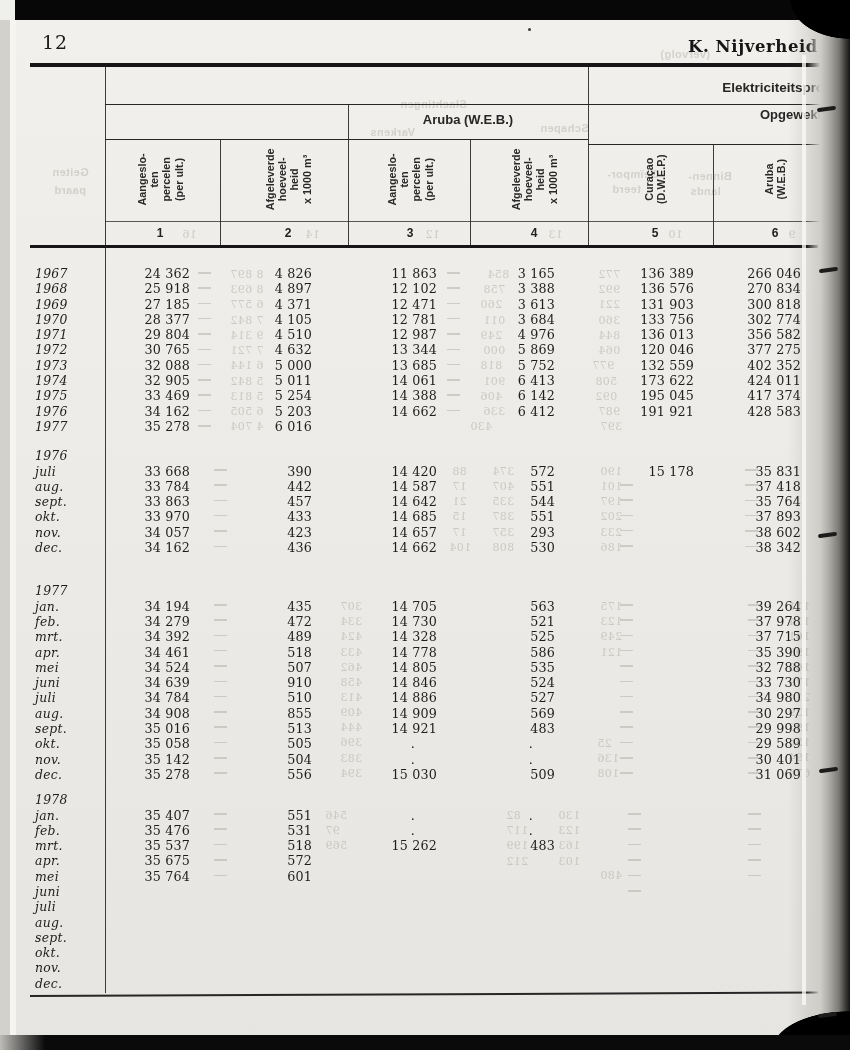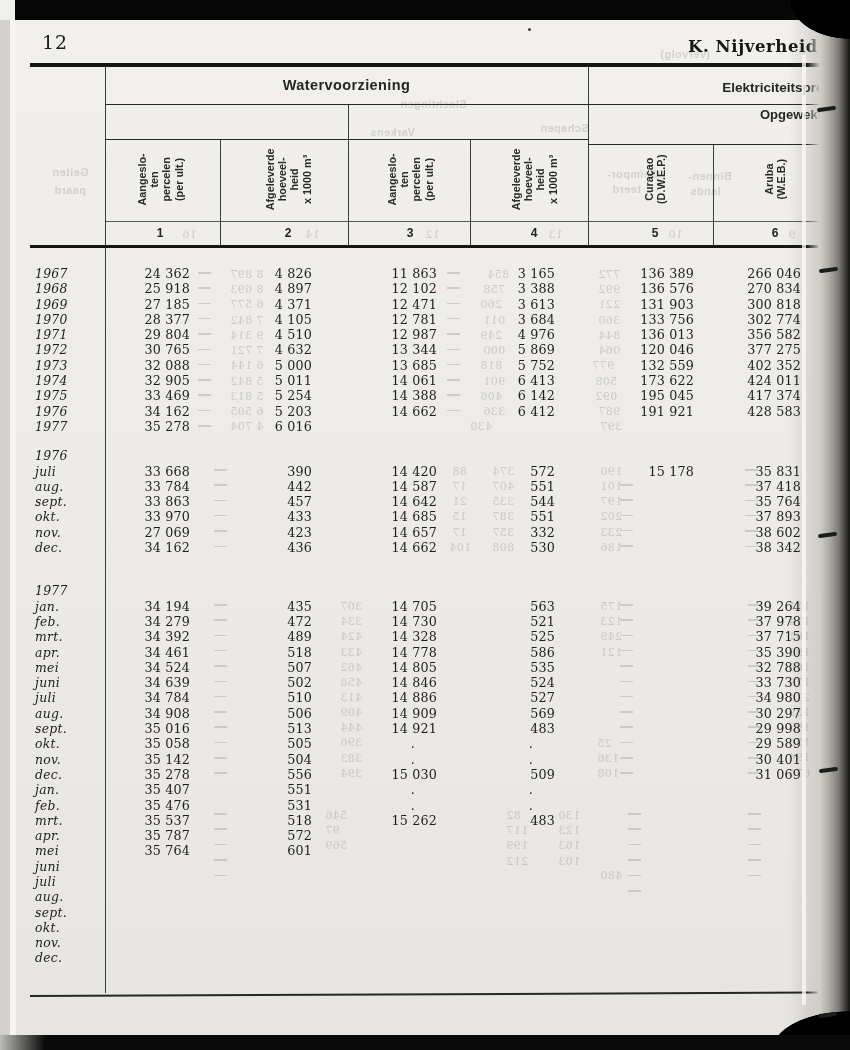--- a/index.html
+++ b/index.html
@@ -283,22 +283,22 @@
   <div class="vr" style="left:220px;top:139px;height:107px;"></div>
   <div class="vr" style="left:470px;top:139px;height:107px;"></div>
   <div class="vr" style="left:713px;top:144px;height:102px;"></div>
   <div class="hr" style="left:105px;top:104px;width:715px;height:1.2px;"></div>
   <div class="hr" style="left:105px;top:139px;width:483px;height:1.2px;"></div>
   <div class="hr" style="left:588px;top:144px;width:232px;height:1.2px;"></div>
   <div class="hr" style="left:105px;top:221px;width:715px;height:1px;opacity:0.75;"></div>
   <div class="hr heavy" style="left:30px;top:245px;width:788px;height:3px;"></div>
   <div class="hr" style="left:30px;top:995px;width:788px;height:1.6px;transform:rotate(-0.25deg);transform-origin:left center;"></div>
 
-  <div class="gh1" style="top:77px;font-size:14.5px;letter-spacing:0.4px;">Watervoorziening</div>
   <div class="gh2" style="top:80px;font-size:13.5px;">Elektriciteitsproduktie</div>
+  <div class="gh1" style="top:112px;left:348px;width:240px;font-size:13px;">Aruba (W.E.B.)</div>
   <div class="gh2" style="top:107px;font-size:13px;">Opgewekte kWh.</div>
   <div class="gh2" style="top:123px;font-size:13px;">x 1000</div>
   <div id="col-headers">
       <div class="rot-col" style="left: 116px; width: 88px;">
         <div class="rot-inner">
           <div>Aangeslo-</div>
           <div>ten</div>
           <div>percelen</div>
           <div>(per ult.)</div>
         </div>
@@ -481,24 +481,24 @@
         <span class="lab">okt.</span>
         <span class="num">33 970</span>
         <span class="num">433</span>
         <span class="num">14 685</span>
         <span class="num">551</span>
         <span class="num"></span>
         <span class="num">37 893</span>
       </div>
       <div class="row">
         <span class="lab">nov.</span>
-        <span class="num">27 069</span>
+        <span class="num">34 057</span>
         <span class="num">423</span>
         <span class="num">14 657</span>
-        <span class="num">332</span>
+        <span class="num">293</span>
         <span class="num"></span>
         <span class="num">38 602</span>
       </div>
       <div class="row">
         <span class="lab">dec.</span>
         <span class="num">34 162</span>
         <span class="num">436</span>
         <span class="num">14 662</span>
         <span class="num">530</span>
         <span class="num"></span>
@@ -546,39 +546,39 @@
         <span class="num">34 524</span>
         <span class="num">507</span>
         <span class="num">14 805</span>
         <span class="num">535</span>
         <span class="num"></span>
         <span class="num">32 788</span>
       </div>
       <div class="row">
         <span class="lab">juni</span>
         <span class="num">34 639</span>
-        <span class="num">502</span>
+        <span class="num">910</span>
         <span class="num">14 846</span>
         <span class="num">524</span>
         <span class="num"></span>
         <span class="num">33 730</span>
       </div>
       <div class="row">
         <span class="lab">juli</span>
         <span class="num">34 784</span>
         <span class="num">510</span>
         <span class="num">14 886</span>
         <span class="num">527</span>
         <span class="num"></span>
         <span class="num">34 980</span>
       </div>
       <div class="row">
         <span class="lab">aug.</span>
         <span class="num">34 908</span>
-        <span class="num">506</span>
+        <span class="num">855</span>
         <span class="num">14 909</span>
         <span class="num">569</span>
         <span class="num"></span>
         <span class="num">30 297</span>
       </div>
       <div class="row">
         <span class="lab">sept.</span>
         <span class="num">35 016</span>
         <span class="num">513</span>
         <span class="num">14 921</span>
@@ -606,20 +606,21 @@
       </div>
       <div class="row">
         <span class="lab">dec.</span>
         <span class="num">35 278</span>
         <span class="num">556</span>
         <span class="num">15 030</span>
         <span class="num">509</span>
         <span class="num"></span>
         <span class="num">31 069</span>
       </div>
+      <div class="blockhead" style="margin-top: 10px;">1978</div>
       <div class="row">
         <span class="lab">jan.</span>
         <span class="num">35 407</span>
         <span class="num">551</span>
         <span class="num dot">.</span>
         <span class="num dot">.</span>
         <span class="num"></span>
         <span class="num"></span>
       </div>
       <div class="row">
@@ -635,21 +636,21 @@
         <span class="lab">mrt.</span>
         <span class="num">35 537</span>
         <span class="num">518</span>
         <span class="num">15 262</span>
         <span class="num">483</span>
         <span class="num"></span>
         <span class="num"></span>
       </div>
       <div class="row">
         <span class="lab">apr.</span>
-        <span class="num">35 787</span>
+        <span class="num">35 675</span>
         <span class="num">572</span>
         <span class="num"></span>
         <span class="num"></span>
         <span class="num"></span>
         <span class="num"></span>
       </div>
       <div class="row">
         <span class="lab">mei</span>
         <span class="num">35 764</span>
         <span class="num">601</span>

